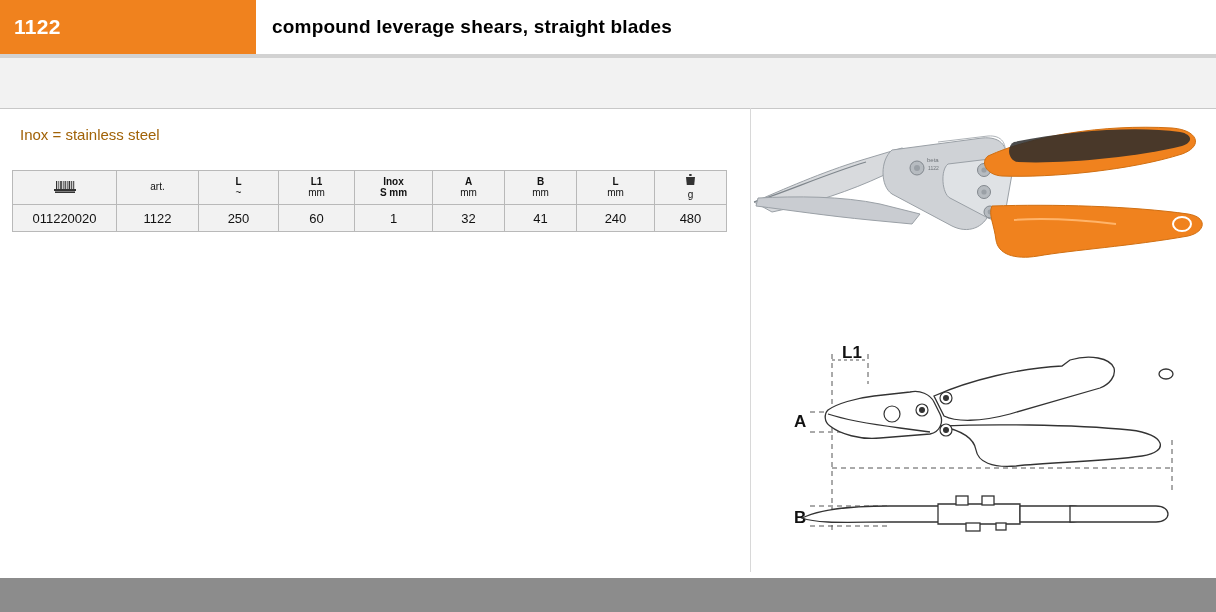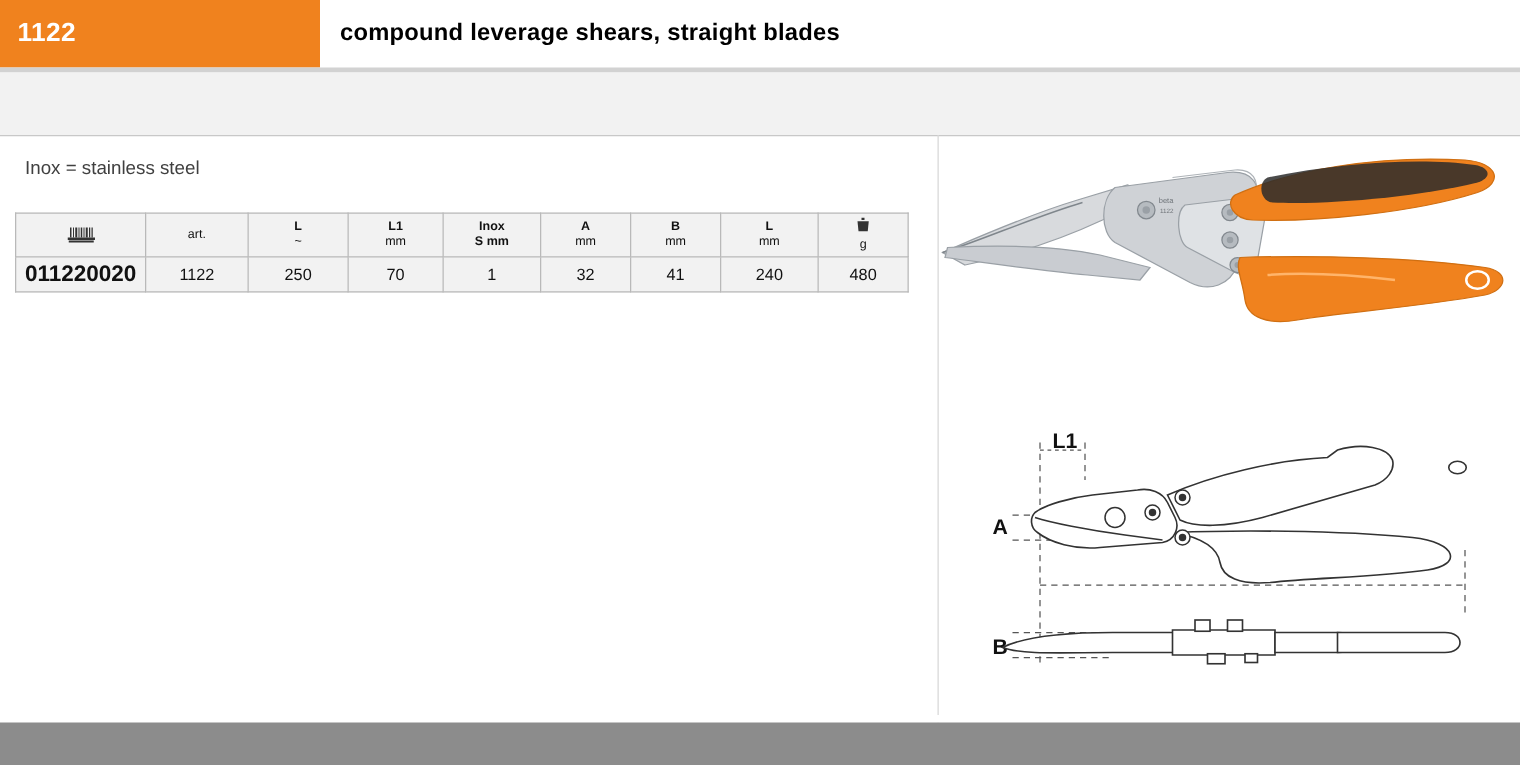--- a/index.html
+++ b/index.html
@@ -82,21 +82,21 @@
     height: 470px;
     background: #d8d8d8;
   }
 
   
   .note {
     position: absolute;
     top: 126px;
     left: 20px;
     font-size: 15px;
-    color: #404040;
+    color: #a16207;
   }
 
   
   .spec-table {
     position: absolute;
     top: 170px;
     left: 12px;
     border-collapse: collapse;
     background: #f2f2f2;
     font-size: 11px;
@@ -116,22 +116,22 @@
   .spec-table td {
     border: 1px solid #b9b9b9;
     background: #f2f2f2;
     text-align: center;
     padding: 3px 4px;
     font-size: 13px;
     color: #111111;
     height: 20px;
   }
   .spec-table td.code {
-    font-weight: bold;
-    font-size: 18px;
+    font-weight: normal;
+    font-size: 13px;
   }
   .th-sub {
     display: block;
     font-size: 10px;
     line-height: 1.15;
   }
   .th-main {
     display: block;
     font-size: 10px;
     font-weight: bold;
@@ -258,21 +258,21 @@
         </span>
         <span class="th-sub">g</span>
       </th>
     </tr>
   </thead>
   <tbody>
     <tr>
       <td class="code">011220020</td>
       <td>1122</td>
       <td>250</td>
-      <td>70</td>
+      <td>60</td>
       <td>1</td>
       <td>32</td>
       <td>41</td>
       <td>240</td>
       <td>480</td>
     </tr>
   </tbody>
 </table>
 
 <div class="photo">

